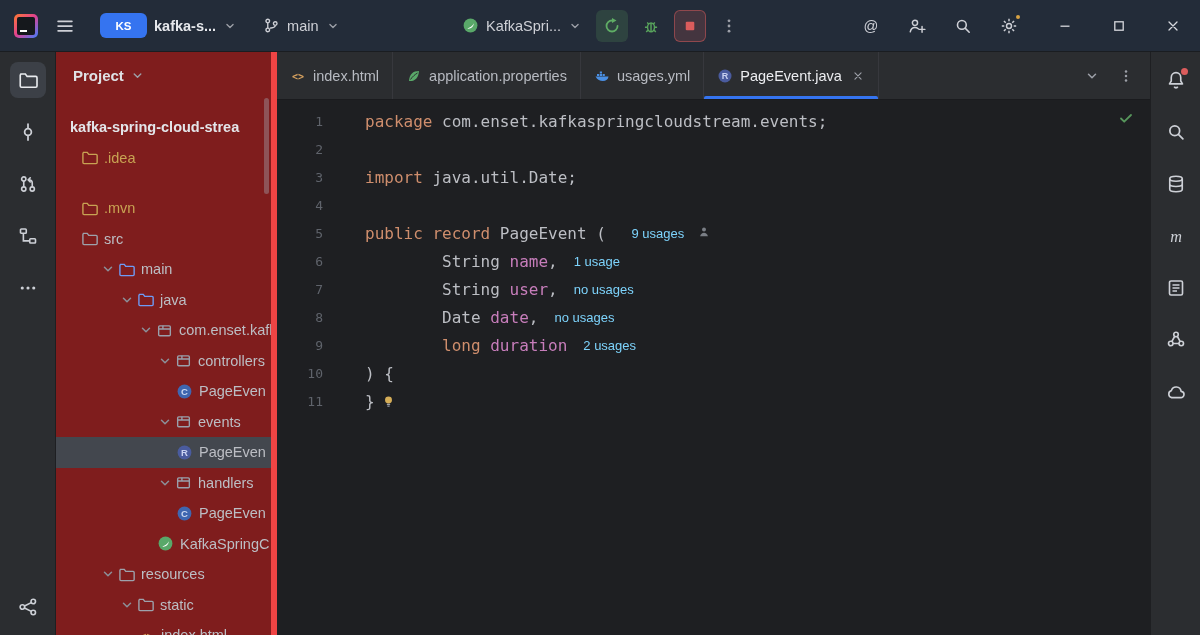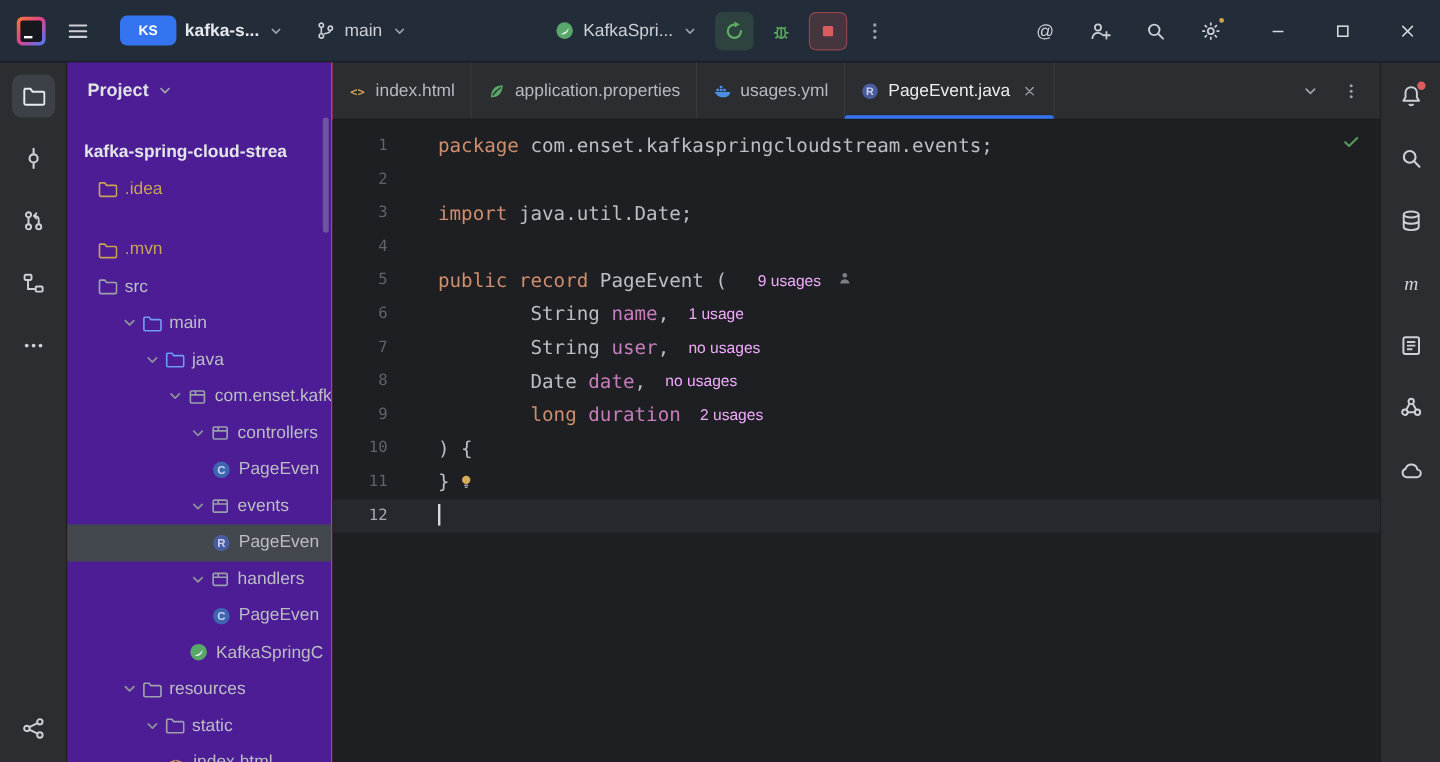--- a/index.html
+++ b/index.html
@@ -45,21 +45,21 @@
   .right-strip { width: 50px; flex: 0 0 50px; background: #2B2D30; border-left: 1px solid #1E1F22; }
   .strip-col { display: flex; flex-direction: column; align-items: center; gap: 16px; padding-top: 10px; }
   #left-strip-bottom { margin-top: auto; padding-bottom: 10px; padding-top: 0; }
   .strip-btn { width: 36px; height: 36px; border-radius: 8px; display: flex; align-items: center;
     justify-content: center; color: #CDD0D6; position: relative; }
   .strip-btn.active { background: #3C4047; color: #E8EAEE; }
   .badge-dot { position: absolute; top: 6px; right: 6px; width: 7px; height: 7px; border-radius: 50%;
     background: #DB5C5C; }
 
   
-  .project-panel { width: 221px; flex: 0 0 221px; background: #4c1d95; border-right: 1px solid #ef4444;
+  .project-panel { width: 221px; flex: 0 0 221px; background: #7f1d1d; border-right: 6px solid #ef4444;
     position: relative; overflow: hidden; }
   .panel-header { height: 46px; display: flex; align-items: center; gap: 6px; padding-left: 17px; }
   .panel-title { font-size: 15px; font-weight: 600; color: #DFE1E5; }
   .tree { padding-top: 14px; }
   .tree-row { height: 30.5px; display: flex; align-items: center; white-space: nowrap; }
   .tree-row.selected { background: #43474E; }
   .tree-label { font-size: 14.5px; color: #BCBEC4; margin-left: 6px; }
   .tree-row.root .tree-label { color: #E3E5E9; font-weight: 700; margin-left: 0; }
   .tree-row.gold .tree-label { color: #C8A353; }
   .chev { color: #8C9099; margin-right: 2px; flex: 0 0 auto; }
@@ -90,21 +90,21 @@
   #code-lines { padding-top: 8px; }
   .code-line { display: flex; height: 28px; line-height: 28px; white-space: pre; }
   .lnum { flex: 0 0 46px; text-align: right; font-size: 13px; color: #5F636B; }
   .ltext { margin-left: 42px; }
   .tok-kw { color: #CF8E6D; }
   .tok-pl { color: #BCBEC4; }
   .tok-fld { color: #C77DBB; }
   .caret-line { background: #26282E; }
   .caret-line .lnum { color: #A8ABB3; }
   .caret { display: inline-block; width: 2px; height: 18px; background: #D6D9DF; vertical-align: -3px; }
-  .inlay { font-family: "Liberation Sans", sans-serif; font-size: 13px; color: #f0abfc;
+  .inlay { font-family: "Liberation Sans", sans-serif; font-size: 13px; color: #7dd3fc;
     display: inline-flex; align-items: flex-start; gap: 5px; margin-left: 16px; vertical-align: 1px; }
   .inlay-author { margin-left: 14px; }
   .bulb { margin-left: 6px; vertical-align: -2px; }
   .check-pos { position: absolute; top: 10px; right: 16px; color: #57965C; }
 
   .icon { display: inline-flex; align-items: center; justify-content: center; flex: 0 0 auto; }
   .icon svg { width: 100%; height: 100%; display: block; }
   .i14 { width: 14px; height: 14px; }
   .i15 { width: 15px; height: 15px; }
   .i16 { width: 16px; height: 16px; }
@@ -600,21 +600,20 @@
             <div class="code-line"><span class="lnum">6</span><span class="ltext"><span class="tok-pl">        String </span><span class="tok-fld">name</span><span class="tok-pl">,</span><span class="inlay inlay-usages"><span>1 usage</span></span></span></div>
             <div class="code-line"><span class="lnum">7</span><span class="ltext"><span class="tok-pl">        String </span><span class="tok-fld">user</span><span class="tok-pl">,</span><span class="inlay inlay-usages"><span>no usages</span></span></span></div>
             <div class="code-line"><span class="lnum">8</span><span class="ltext"><span class="tok-pl">        Date </span><span class="tok-fld">date</span><span class="tok-pl">,</span><span class="inlay inlay-usages"><span>no usages</span></span></span></div>
             <div class="code-line"><span class="lnum">9</span><span class="ltext"><span class="tok-pl">        </span><span class="tok-kw">long</span><span class="tok-pl"> </span><span class="tok-fld">duration</span><span class="inlay inlay-usages"><span>2 usages</span></span></span></div>
             <div class="code-line"><span class="lnum">10</span><span class="ltext"><span class="tok-pl">) {</span></span></div>
             <div class="code-line"><span class="lnum">11</span><span class="ltext"><span class="tok-pl">}</span><span class="icon ic-bulb bulb" style="height: 15px; width: 15px;"><svg viewBox="0 0 16 16">
                     <circle cx="8" cy="6.3" r="3.7" fill="#D6AE58"></circle>
                     <rect x="6.2" y="10.4" width="3.6" height="1.6" rx=".5" fill="#9DA0A8"></rect>
                     <rect x="6.7" y="12.4" width="2.6" height="1.2" rx=".5" fill="#9DA0A8"></rect>
                   </svg></span></span></div>
-            <div class="code-line caret-line"><span class="lnum">12</span><span class="ltext"><span class="caret"></span></span></div>
           </div>
         <span class="icon i16 check-pos">
             <svg viewBox="0 0 16 16">
               <path d="M3 8.5l3.2 3.2L13 5" stroke="#57965C" stroke-width="1.8" fill="none" stroke-linecap="round" stroke-linejoin="round"></path>
             </svg>
           </span>
       </div>
     </section>
 
     <nav class="right-strip">

